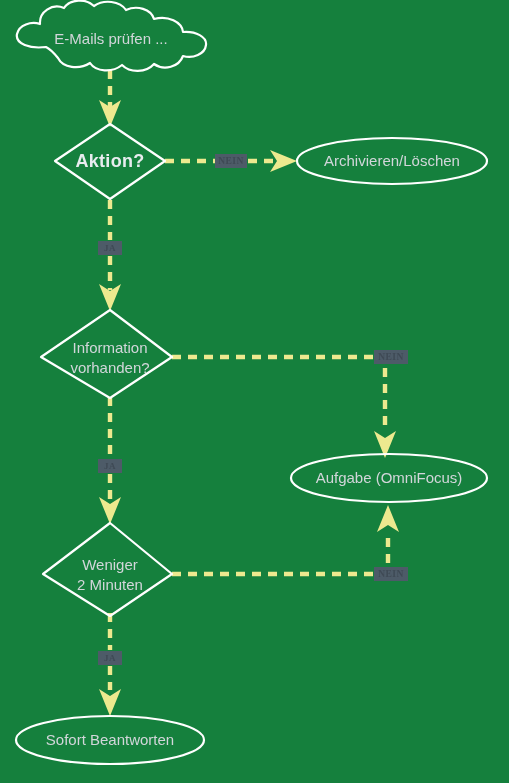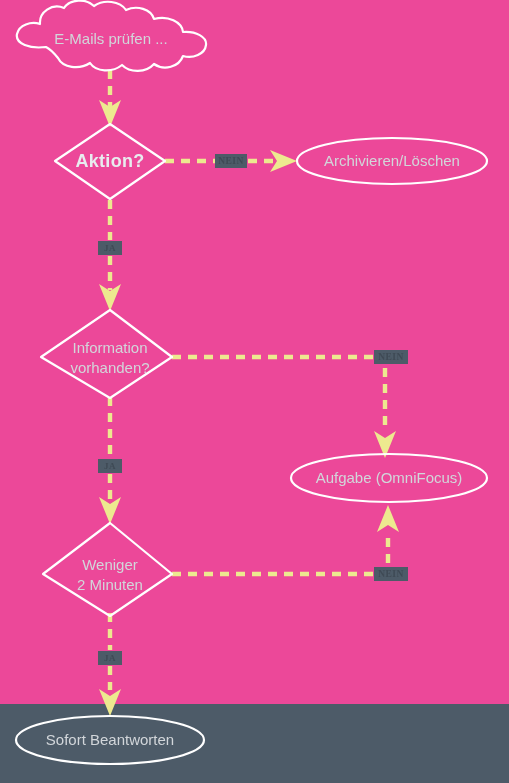--- a/index.html
+++ b/index.html
@@ -9,22 +9,22 @@
   }
   body {
     width: 509px;
     height: 783px;
     overflow: hidden;
     font-family: "Liberation Sans", sans-serif;
   }
   #flow-root {
     position: relative;
     width: 509px;
-    height: 704px;
-    background: #ec4899;
+    height: 783px;
+    background: #15803d;
   }
   svg#flow-svg {
     display: block;
     width: 509px;
     height: 783px;
   }
   .node-shape {
     fill: none;
     stroke: #ffffff;
     stroke-width: 2.2;

